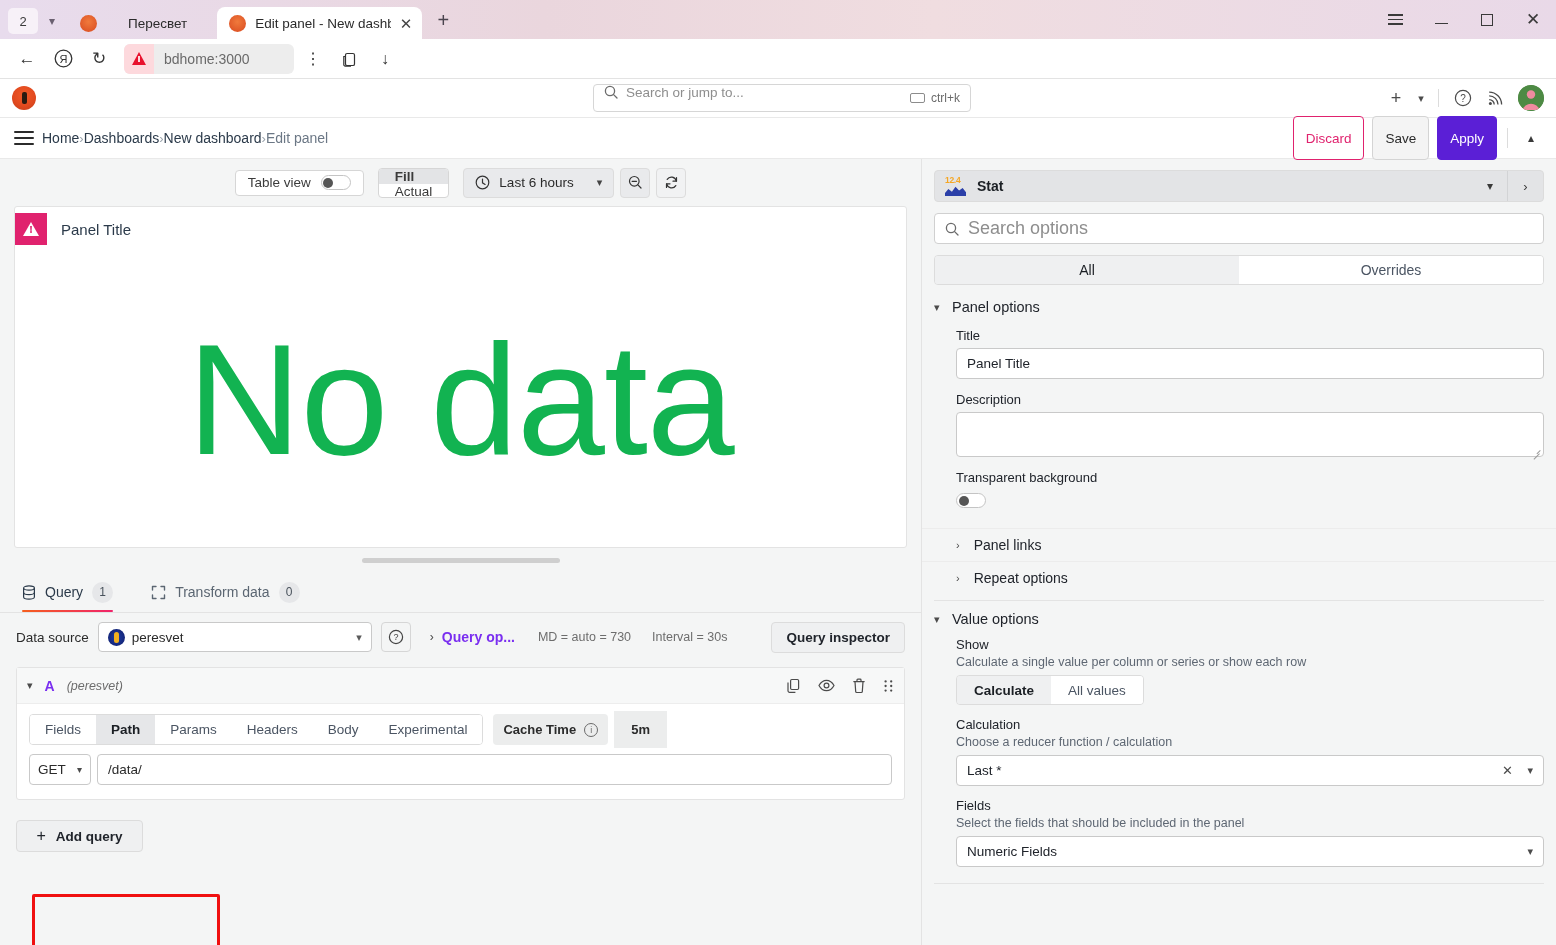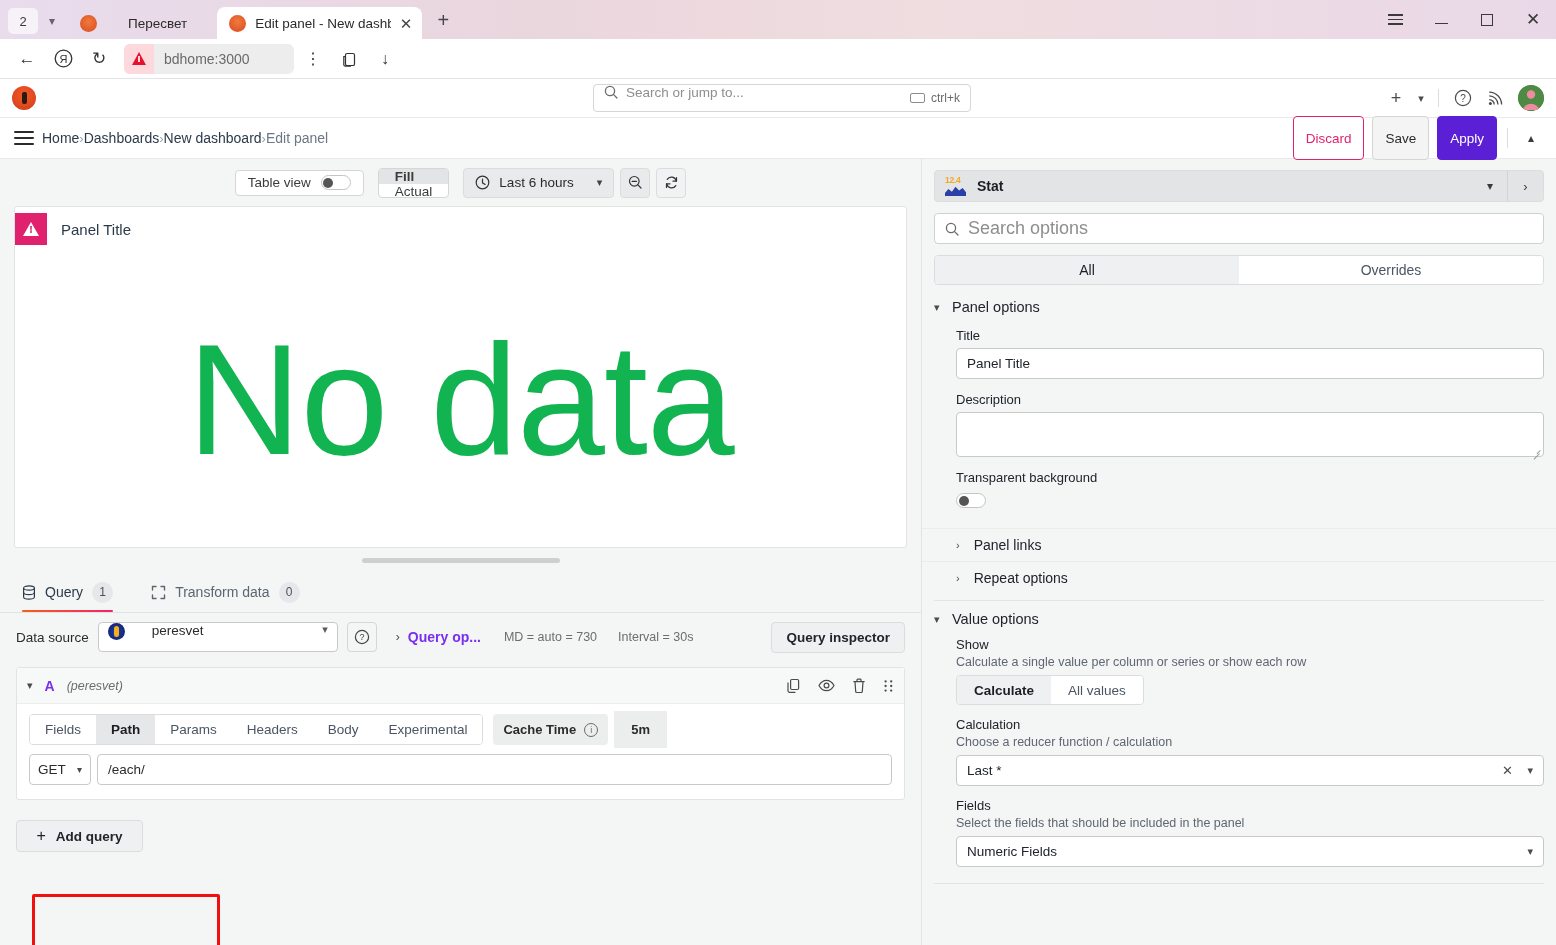--- a/index.html
+++ b/index.html
@@ -207,22 +207,22 @@
   }
   .qbadge{
     min-width:21px;height:21px;border-radius:11px;background:#e6e7e9;color:#49525c;
     font-size:12px;display:flex;align-items:center;justify-content:center;padding:0 6px;
   }
 
   
   .ds-row{ height:48px;display:flex;align-items:center;gap:9px;padding:0 16px;}
   .ds-label{font-size:13.5px;color:#2b2b2b;}
   .ds-select{
-    width:240px;height:30px;border:1px solid #c9c9c9;border-radius:4px;background:#fff;
-    display:flex;gap:27px;padding:0 9px;font-size:13.5px;color:#2b2b2b;position:relative;
+    width:274px;height:30px;border:1px solid #c9c9c9;border-radius:4px;background:#fff;
+    display:flex;align-items:center;gap:7px;padding:0 9px;font-size:13.5px;color:#2b2b2b;position:relative;
   }
   .ds-ico{
     width:17px;height:17px;border-radius:50%;
     background: radial-gradient(circle at 50% 50%, #1f3fa8 0%, #14267a 70%);
     display:flex;align-items:center;justify-content:center;
   }
   .ds-ico::after{content:"";width:5px;height:11px;background:#f2b01e;border-radius:3px;}
   .ds-chev{position:absolute;right:9px;color:#5b5b5b;font-size:11px;}
   .circ-btn{
     width:30px;height:30px;border:1px solid #d6d6d6;border-radius:4px;background:#f4f5f5;
@@ -610,21 +610,21 @@
             <span class="cache-q">i</span>
           </div>
           <div class="cache-val">5m</div>
         </div>
         <div class="pathrow">
           <div class="method-sel">
             <span>GET</span>
             <span style="font-size:10px;color:#4b4b4b;">▾</span>
           </div>
           <div class="path-input">
-            <span>/each/</span>
+            <span>/data/</span>
           </div>
         </div>
       </div>
     </div>
 
     <div class="redbox"></div>
 
     <div class="addquery">
       <span style="font-size:16px;font-weight:normal;">+</span>
       <span>Add query</span>

